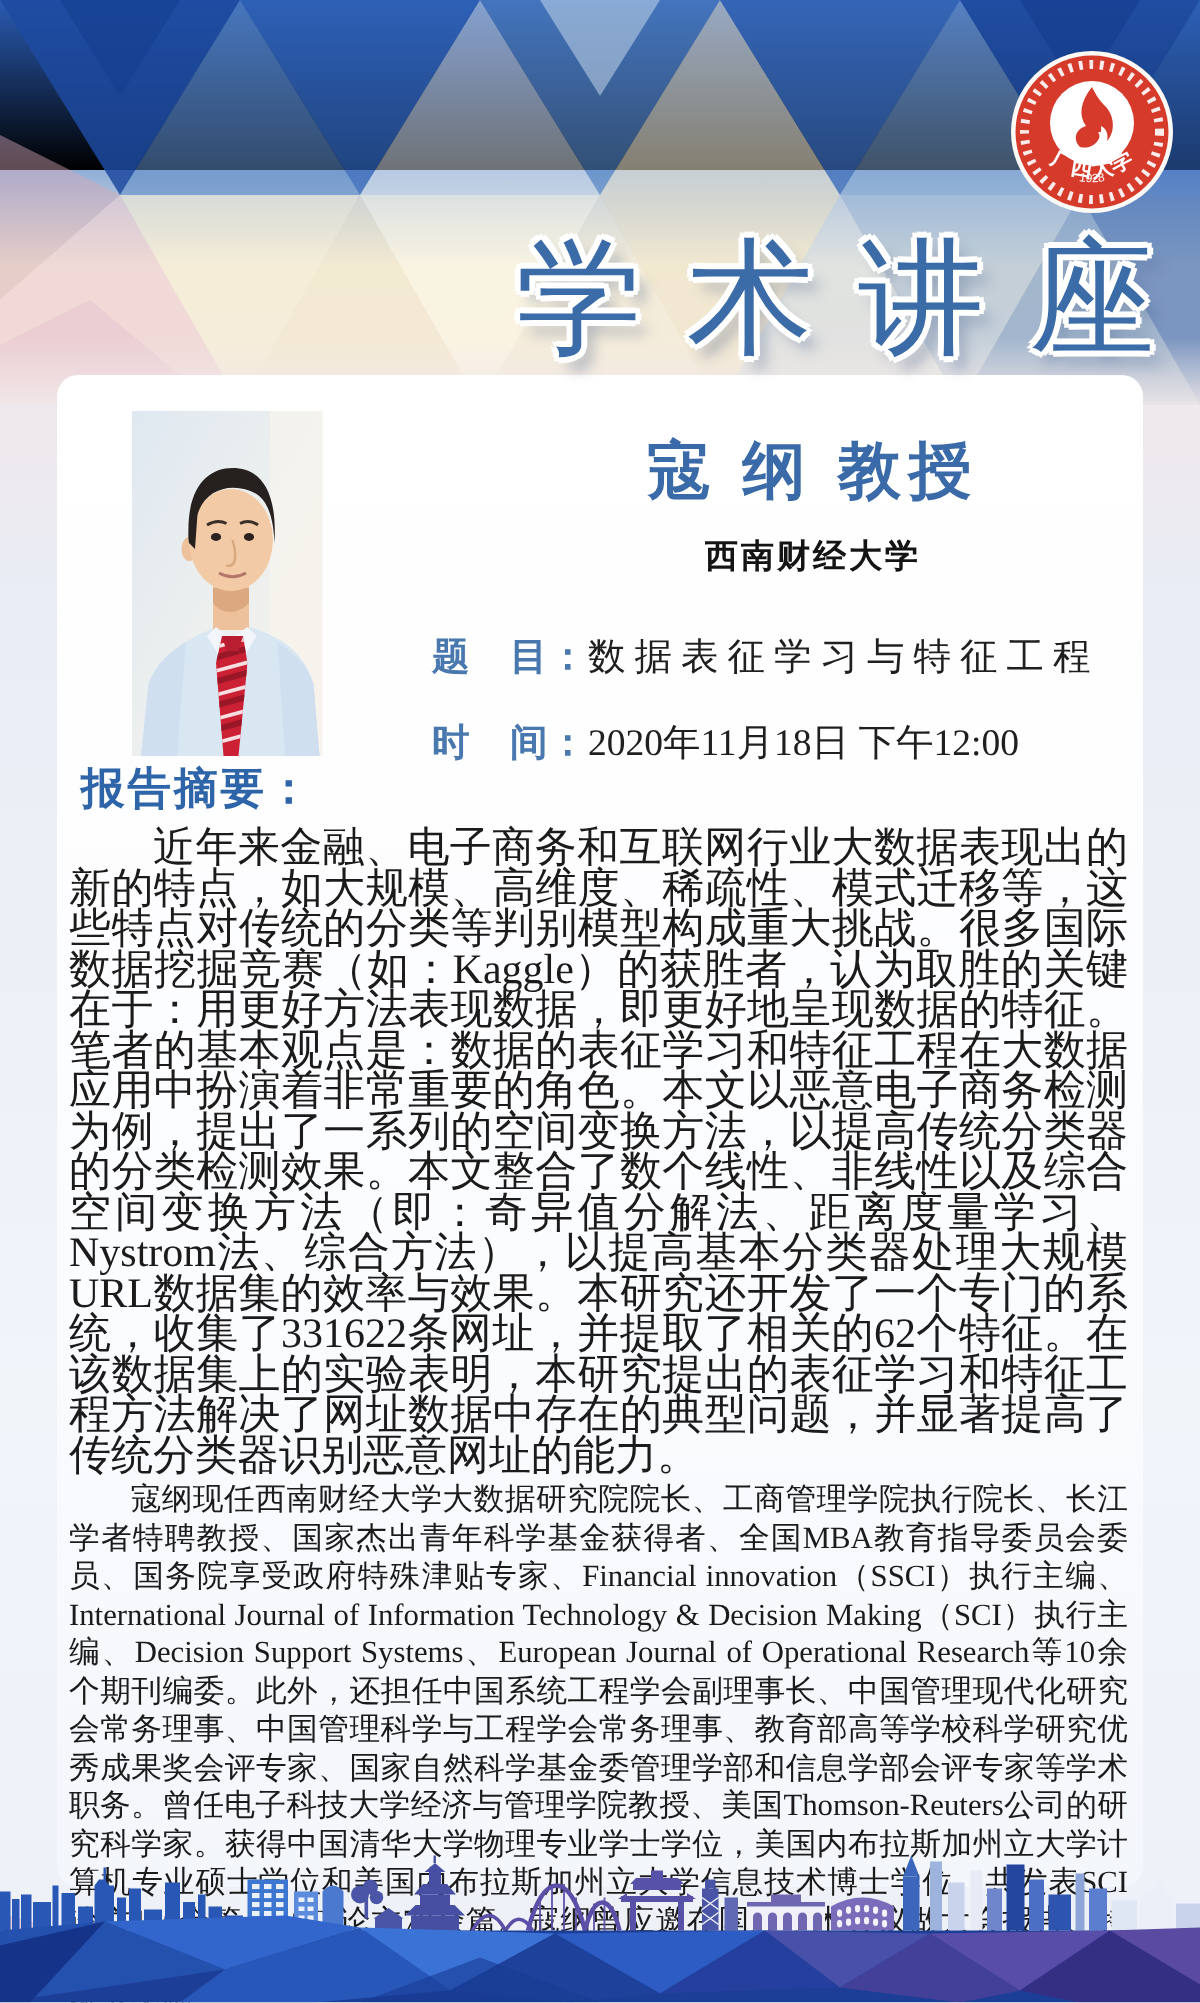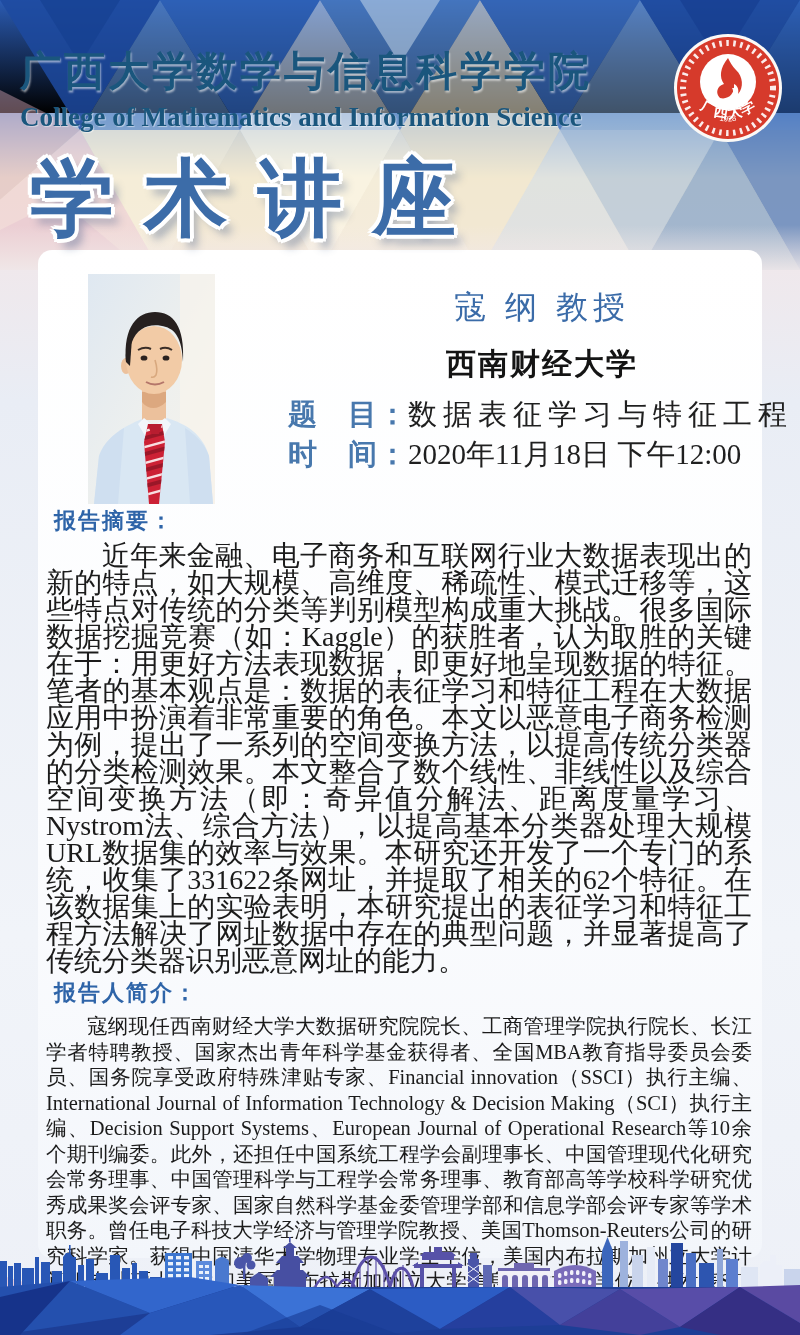--- a/index.html
+++ b/index.html
@@ -9,44 +9,44 @@
     font-family:"Liberation Sans","DejaVu Sans",sans-serif;
   }
   .header-bg{position:absolute;top:0;left:0;width:800px;height:270px;}
   .college-block{position:absolute;top:44px;left:20px;z-index:3;color:#1a567d;}
   .college-cn{font-size:41px;font-weight:bold;letter-spacing:3px;
     text-shadow:1px 2px 2px rgba(255,255,255,.55);}
   .college-en{font-family:"Liberation Serif","DejaVu Serif",serif;font-size:27px;font-weight:bold;margin-top:3px;
     text-shadow:1px 1px 1px rgba(255,255,255,.5);}
   .seal{position:absolute;top:32px;left:672px;width:112px;height:112px;z-index:3;}
   .lecture-title{
-    position:absolute;top:142px;left:0;right:0;z-index:3;text-align:left;
-    font-family:"Liberation Serif","DejaVu Serif",serif;font-weight:bold;
+    position:absolute;top:142px;left:0;right:0;z-index:3;text-align:right;
+    font-family:"Liberation Serif","DejaVu Serif",serif;font-weight:normal;
     font-size:84px;color:#3c6ca8;letter-spacing:30px;padding-left:30px;
     text-shadow:-3px -3px 0 #fff,3px -3px 0 #fff,-3px 3px 0 #fff,3px 3px 0 #fff,
       0 -4px 0 #fff,0 4px 0 #fff,-4px 0 0 #fff,4px 0 0 #fff,
       7px 9px 9px rgba(70,95,140,.45);
   }
   .panel{
     position:absolute;top:250px;left:38px;width:724px;height:1008px;z-index:2;
     background:linear-gradient(180deg,#ffffff 0%,#fbfcfe 60%,#f3f6fb 100%);
     border-radius:14px;
   }
   .speaker-area{position:relative;height:252px;}
   .photo{position:absolute;top:24px;left:50px;width:127px;height:230px;}
   .name-block{position:absolute;top:36px;left:288px;width:432px;text-align:center;}
-  .speaker-name{font-size:32px;font-weight:normal;color:#3a6ba8;letter-spacing:5px;}
-  .speaker-affiliation{margin-top:14px;font-size:30px;font-weight:bold;color:#141414;letter-spacing:2px;}
+  .speaker-name{font-size:42px;font-weight:bold;color:#3a6ba8;letter-spacing:5px;}
+  .speaker-affiliation{margin-top:14px;font-size:22px;font-weight:bold;color:#141414;letter-spacing:2px;}
   .details{position:absolute;top:148px;left:250px;width:474px;}
-  .detail-row{margin-bottom:8px;font-size:29px;line-height:32px;white-space:nowrap;}
+  .detail-row{margin-bottom:8px;font-size:25px;line-height:32px;white-space:nowrap;margin-top:24px;}
   .detail-label{color:#4878ad;font-weight:bold;letter-spacing:1px;}
   .detail-value{font-family:"Liberation Serif","DejaVu Serif",serif;color:#1f1f1f;}
   .row-topic .detail-value{letter-spacing:6px;}
   .row-place .detail-value{letter-spacing:2px;}
-  .sec-h{margin:4px 0 6px 16px;font-size:22px;font-weight:bold;color:#2e64a8;letter-spacing:2px;}
+  .sec-h{margin:4px 0 6px 16px;font-size:29px;font-weight:bold;color:#2e64a8;letter-spacing:2px;}
   .body-par{
     margin:0 10px 4px 8px;text-align:justify;text-indent:2em;
     font-family:"Liberation Serif","DejaVu Serif",serif;color:#1b1b1b;
   }
   .abstract-par{font-size:28px;line-height:27px;}
   .bio-par{font-size:20.5px;line-height:25.5px;}
   .skyline{position:absolute;bottom:0;left:0;width:800px;height:100px;z-index:5;}
 </style>
 </head>
 <body>
@@ -91,24 +91,20 @@
       <polygon points="400,130 480,270 560,130" fill="#f1e6cc" opacity="0.55"></polygon>
       <polygon points="480,270 560,130 640,270" fill="#cdd9e8" opacity="0.5"></polygon>
       <polygon points="560,130 640,270 720,130" fill="#9cb8d8" opacity="0.55"></polygon>
       <polygon points="640,270 720,130 800,270" fill="#6d93c4" opacity="0.6"></polygon>
       <polygon points="720,130 800,270 800,130" fill="#3a69b4" opacity="0.65"></polygon>
       <polygon points="0,230 60,200 120,250 60,270 0,270" fill="#e6c3cf" opacity="0.5"></polygon>
     </g>
     <rect y="225" width="800" height="45" fill="url(#hdrFade)"></rect>
   </svg>
 
-  <div class="college-block">
-    <div class="college-cn">广西大学数学与信息科学学院</div>
-    <div class="college-en">College of Mathematics and Information Science</div>
-  </div>
 
   <svg class="seal" viewBox="0 0 112 112">
     <circle cx="56" cy="56" r="54" fill="#fbf9f6"></circle>
     <circle cx="56" cy="56" r="51" fill="#d63a2b"></circle>
     <circle cx="56" cy="56" r="45" fill="none" stroke="#ffffff" stroke-width="6" stroke-dasharray="2.5,4.5" opacity="0.9"></circle>
     <circle cx="56" cy="50" r="28" fill="#ffffff"></circle>
     <path fill="#d63a2b" d="M56,26 C48,36 47,45 52,52 C45,54 43,61 48,66 C56,68 63,62 62,52 C66,54 67,58 66,62 C72,56 71,44 64,38 C60,34 58,30 56,26 Z"></path>
     <path fill="#ffffff" d="M60,56 c2,3 1,7 -2,9 c4,0 7,-4 5,-9 Z" opacity="0.95"></path>
     <path id="sealArcTop" d="M22,56 A34,34 0 0 1 90,56" fill="none"></path>
     <path id="sealArcBot" d="M18,62 A40,40 0 0 0 94,62" fill="none"></path>
@@ -188,21 +184,20 @@
         </div>
         <div class="detail-row row-time">
           <span class="detail-label">时　间：</span><span class="detail-value">2020年11月18日 下午12:00</span>
         </div>
       </div>
     </div>
 
     <div class="sec-h">报告摘要：</div>
     <p class="body-par abstract-par">近年来金融、电子商务和互联网行业大数据表现出的新的特点，如大规模、高维度、稀疏性、模式迁移等，这些特点对传统的分类等判别模型构成重大挑战。很多国际数据挖掘竞赛（如：Kaggle）的获胜者，认为取胜的关键在于：用更好方法表现数据，即更好地呈现数据的特征。笔者的基本观点是：数据的表征学习和特征工程在大数据应用中扮演着非常重要的角色。本文以恶意电子商务检测为例，提出了一系列的空间变换方法，以提高传统分类器的分类检测效果。本文整合了数个线性、非线性以及综合空间变换方法（即：奇异值分解法、距离度量学习、Nystrom法、综合方法），以提高基本分类器处理大规模URL数据集的效率与效果。本研究还开发了一个专门的系统，收集了331622条网址，并提取了相关的62个特征。在该数据集上的实验表明，本研究提出的表征学习和特征工程方法解决了网址数据中存在的典型问题，并显著提高了传统分类器识别恶意网址的能力。</p>
 
-    <div class="sec-h">报告人简介：</div>
     <p class="body-par bio-par">寇纲现任西南财经大学大数据研究院院长、工商管理学院执行院长、长江学者特聘教授、国家杰出青年科学基金获得者、全国MBA教育指导委员会委员、国务院享受政府特殊津贴专家、Financial innovation（SSCI）执行主编、International Journal of Information Technology &amp; Decision Making（SCI）执行主编、Decision Support Systems、European Journal of Operational Research等10余个期刊编委。此外，还担任中国系统工程学会副理事长、中国管理现代化研究会常务理事、中国管理科学与工程学会常务理事、教育部高等学校科学研究优秀成果奖会评专家、国家自然科学基金委管理学部和信息学部会评专家等学术职务。曾任电子科技大学经济与管理学院教授、美国Thomson-Reuters公司的研究科学家。获得中国清华大学物理专业学士学位，美国内布拉斯加州立大学计算机专业硕士学位和美国内布拉斯加州立大学信息技术博士学位。共发表SCI论文100余篇，SSCI论文70余篇。寇纲曾应邀在国际学术会议做大会报告、特邀报告10余次，多次荣获教育部自然科学一等奖，国家级教学成果二等奖等国家级奖励。</p>
   </div>
 
   <svg class="skyline" viewBox="0 0 800 100" preserveAspectRatio="none">
 
     <polygon points="0,40 40,52 0,60" fill="#e3c3d4" opacity="0.8"></polygon>
 
     <g fill="#2857b6">
       <rect x="0" y="26" width="7" height="26"></rect>
         <rect x="8" y="31" width="5" height="21"></rect>

